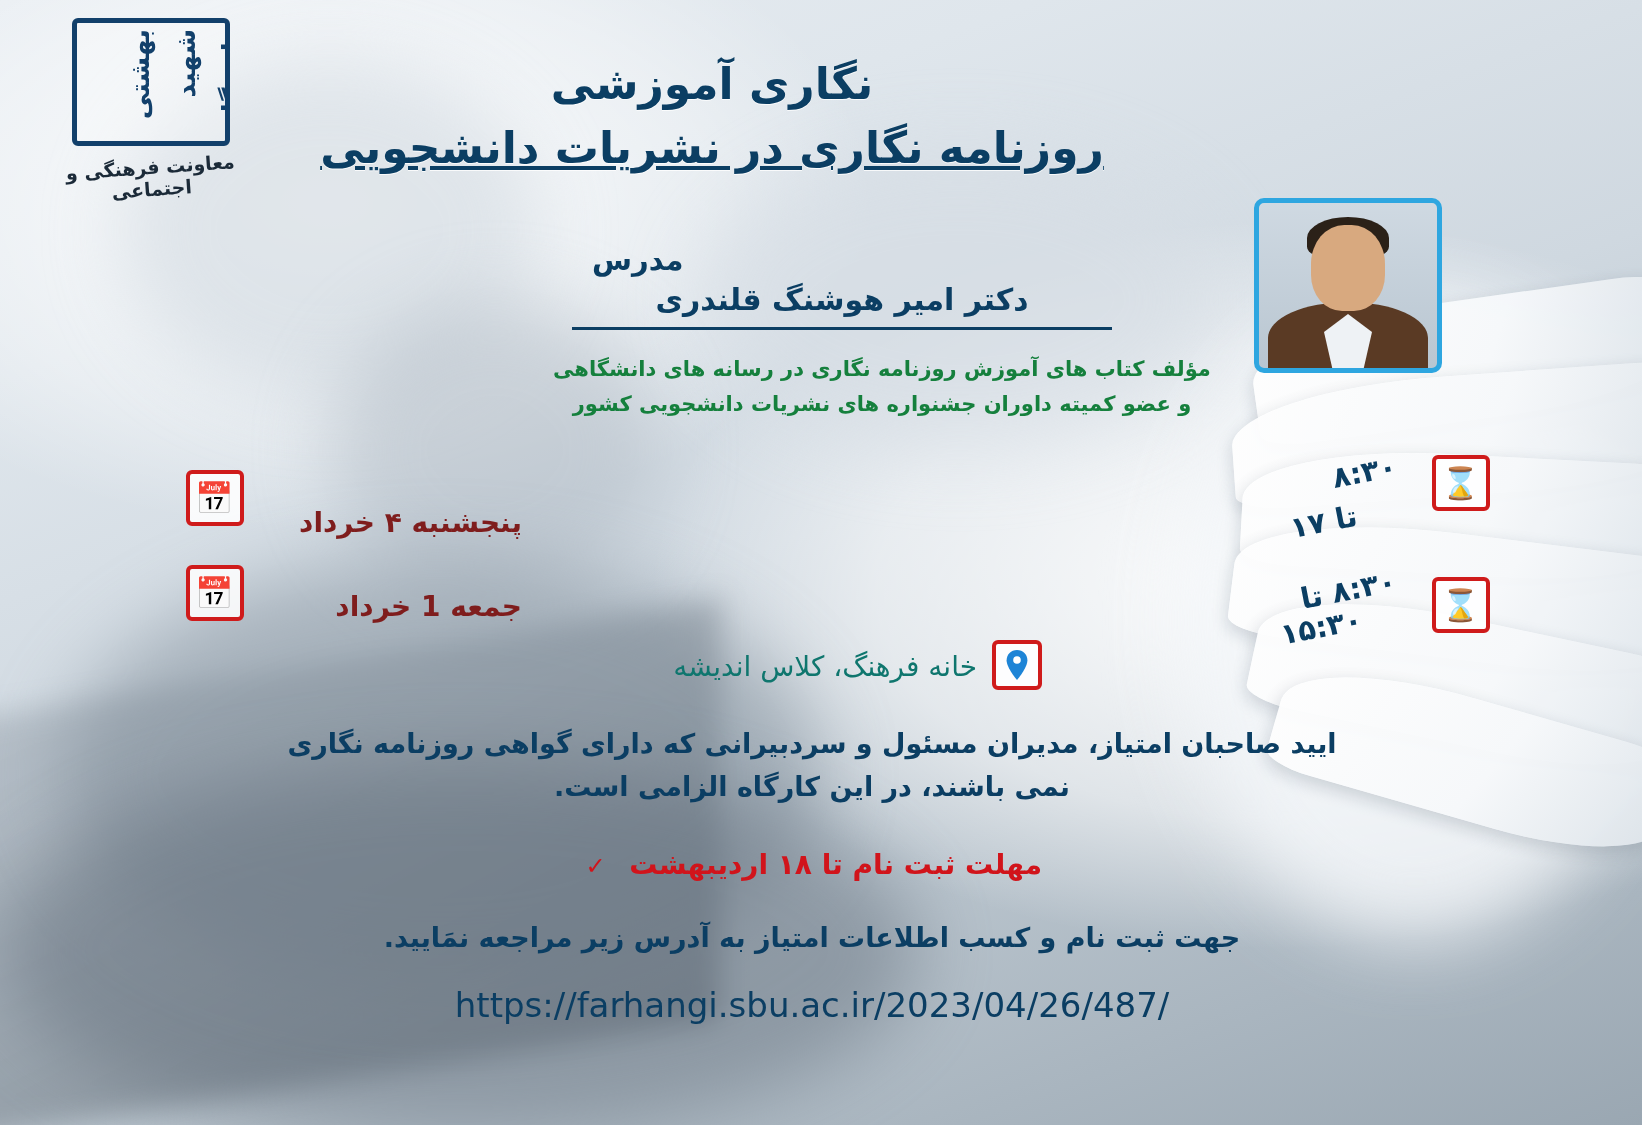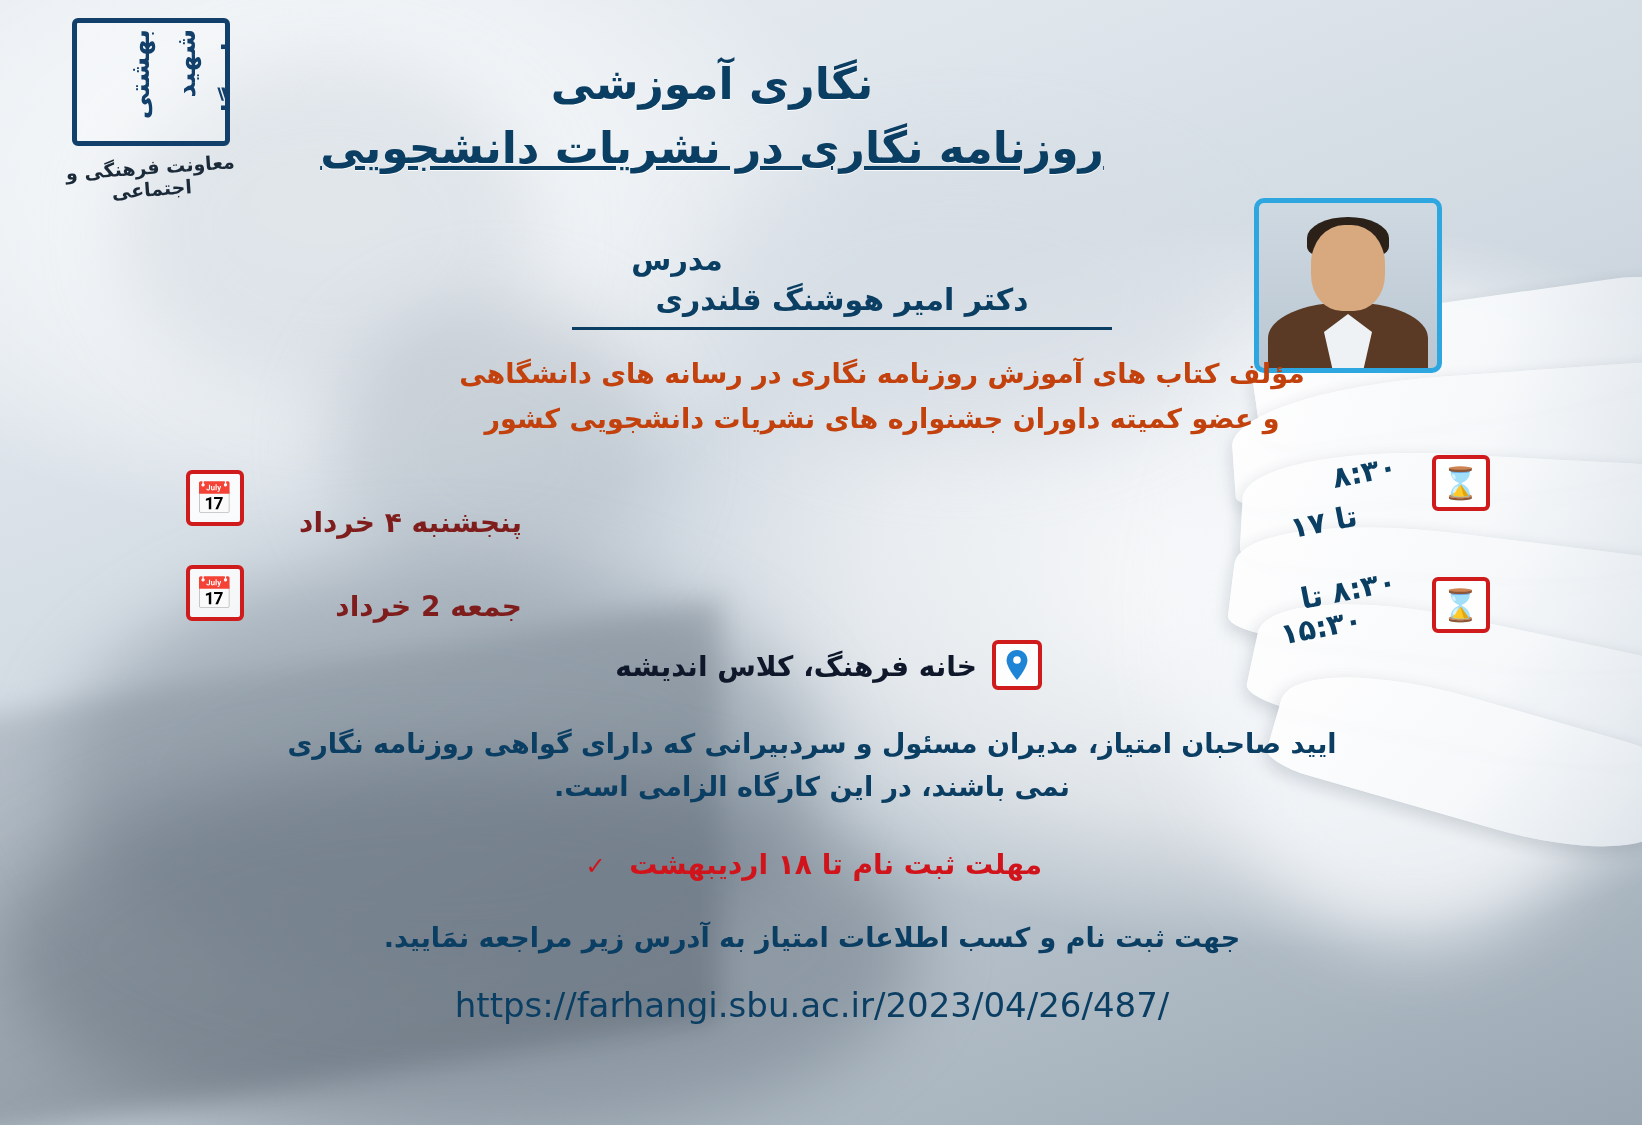--- a/index.html
+++ b/index.html
@@ -111,44 +111,44 @@
     font-size: 44px;
     line-height: 1.45;
     text-shadow: 0 1px 0 rgba(255,255,255,.8);
   }
   .title .l2 { display: block; text-decoration: underline; }
 
   .presenter-label {
     position: absolute;
     right: 880px; top: 243px;
     width: 170px;
-    text-align: center;
+    text-align: left;
     color: #0b3e63;
     font-weight: bold;
     font-size: 29px;
   }
   .presenter-name {
     position: absolute;
     right: 530px; top: 282px;
     width: 540px;
     text-align: center;
     color: #0b3e63;
     font-weight: bold;
     font-size: 30px;
     padding-bottom: 10px;
     border-bottom: 3px solid #0b3e63;
   }
   .bio {
     position: absolute;
     right: 320px; top: 352px;
     width: 880px;
     text-align: center;
-    color: #c2410c;
-    font-weight: bold;
-    font-size: 27px;
+    color: #15803d;
+    font-weight: bold;
+    font-size: 21px;
     line-height: 1.65;
   }
 
   
   .portrait {
     position: absolute;
     right: 200px; top: 198px;
     width: 188px; height: 175px;
     border: 5px solid #2ea6e0;
     border-radius: 10px;
@@ -237,22 +237,22 @@
     width: 50px; height: 50px;
     border: 4px solid #cf1b1b;
     border-radius: 6px;
     background: rgba(255,255,255,.88);
     display: flex; align-items: center; justify-content: center;
   }
   .pin svg { display: block; }
   .location {
     position: absolute;
     right: 665px; top: 650px;
-    color: #0f172a;
-    font-weight: bold;
+    color: #0f766e;
+    font-weight: normal;
     font-size: 28px;
     white-space: nowrap;
   }
 
   .note {
     position: absolute;
     right: 300px; top: 722px;
     width: 1060px;
     text-align: center;
     color: #0b3e63;
@@ -341,21 +341,21 @@
     <div>و عضو کمیته داوران جشنواره های نشریات دانشجویی کشور</div>
   </div>
 
   <div class="ico-box cal1">📅</div>
   <div class="date-txt d1">پنجشنبه ۴ خرداد</div>
   <div class="ico-box hour1">⌛</div>
   <div class="time-txt t1a">۸:۳۰</div>
   <div class="time-txt t1b">تا ۱۷</div>
 
   <div class="ico-box cal2">📅</div>
-  <div class="date-txt d2">جمعه 2 خرداد</div>
+  <div class="date-txt d2">جمعه 1 خرداد</div>
   <div class="ico-box hour2">⌛</div>
   <div class="time-txt t2a">۸:۳۰ تا</div>
   <div class="time-txt t2b">۱۵:۳۰</div>
 
   <div class="pin">
     <svg width="22" height="30" viewBox="0 0 22 30" aria-hidden="true">
       <path d="M11 0C5 0 0.6 4.4 0.6 10.3 0.6 18 11 30 11 30s10.4-12 10.4-19.7C21.4 4.4 17 0 11 0z" fill="#1d84d6"></path>
       <circle cx="11" cy="10" r="3.8" fill="#ffffff"></circle>
     </svg>
   </div>

